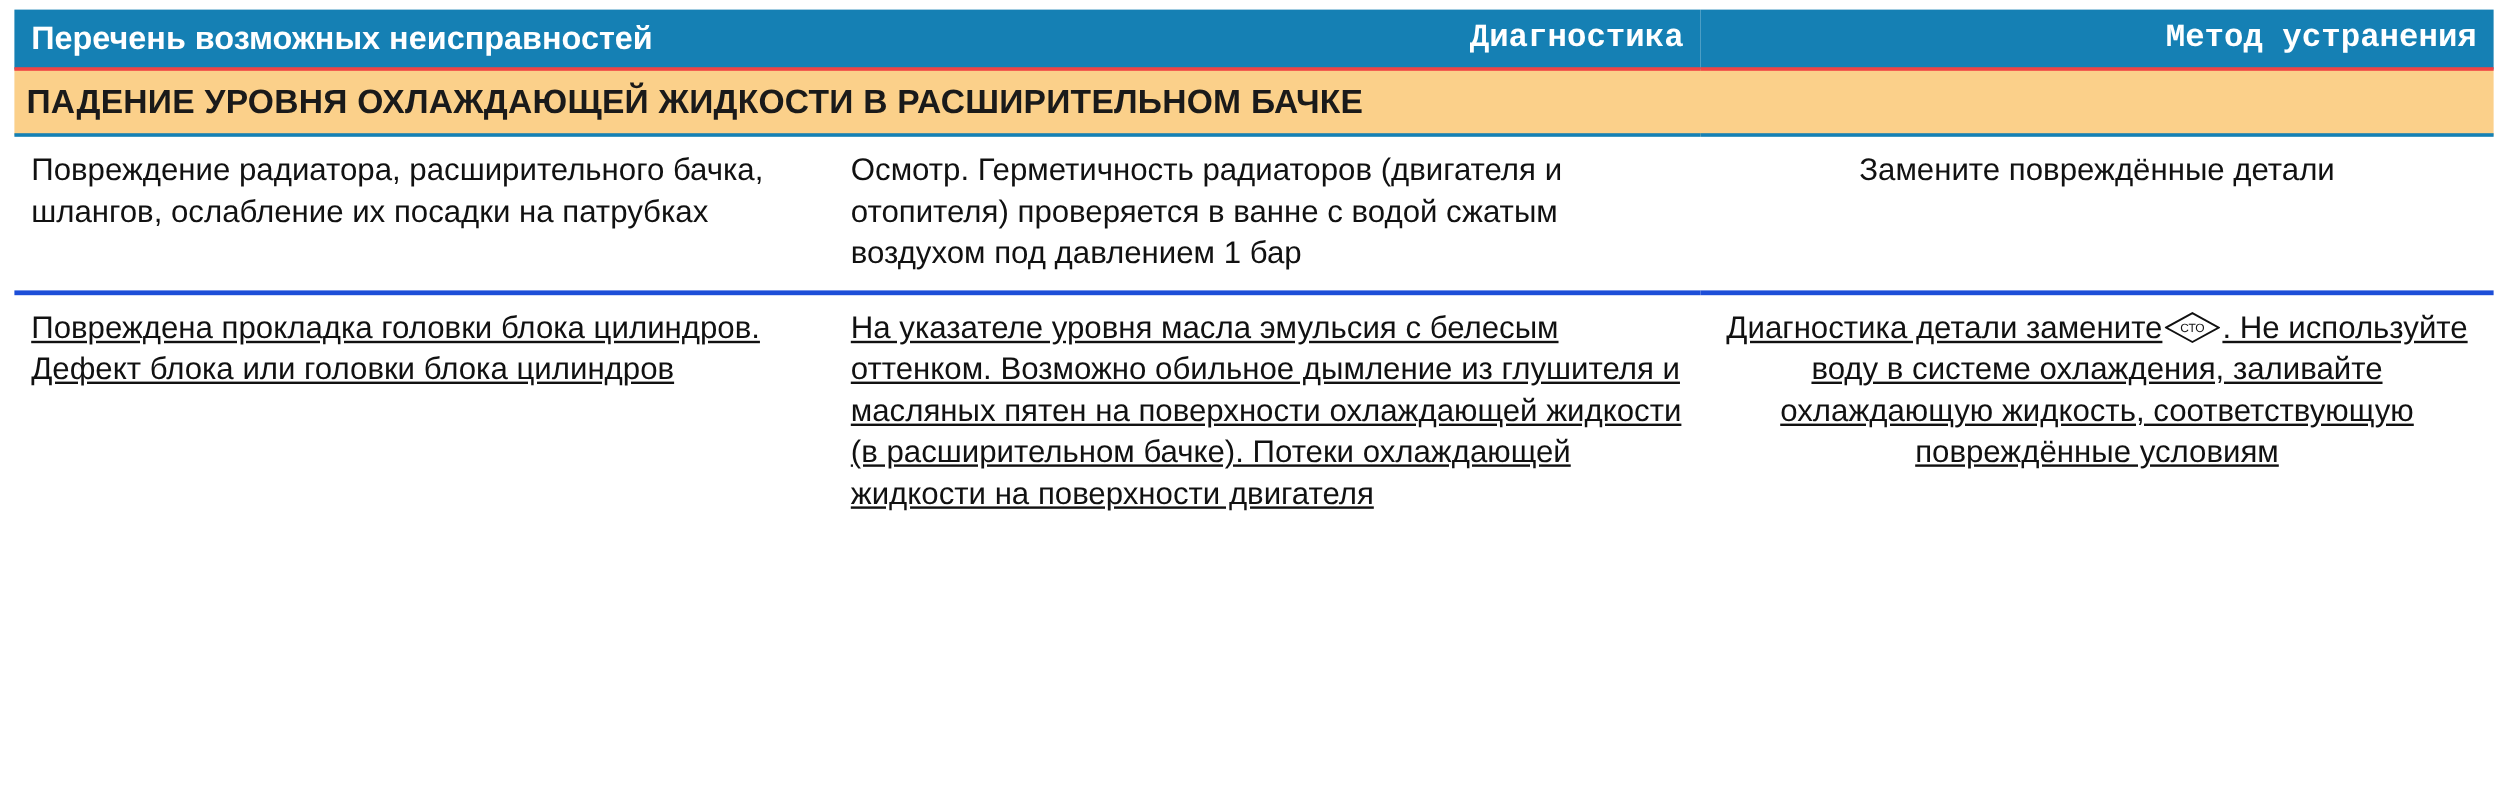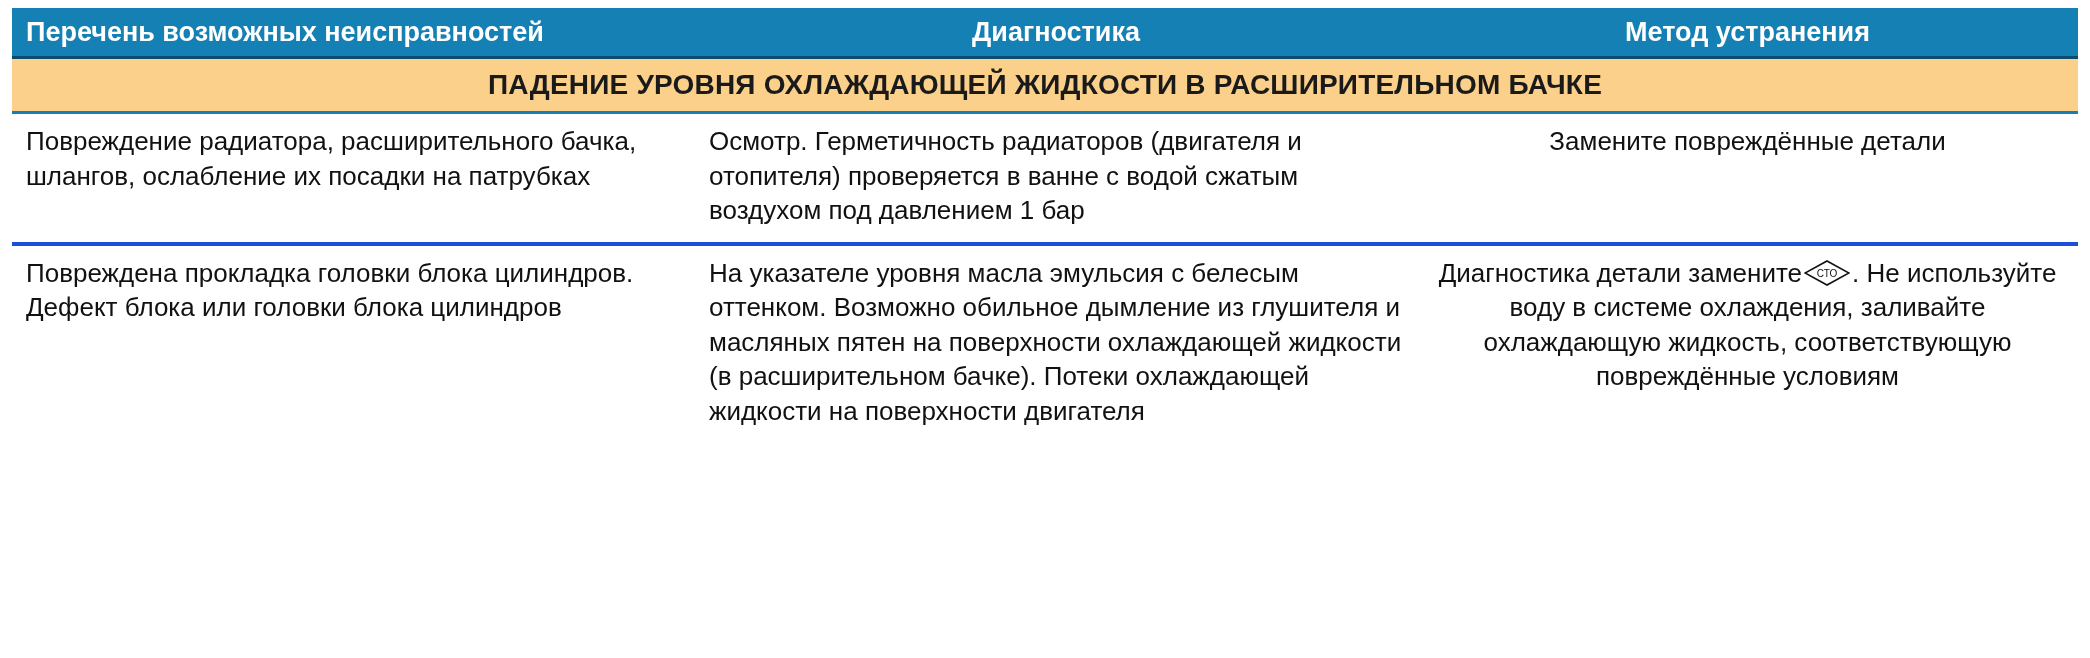--- a/index.html
+++ b/index.html
@@ -35,32 +35,32 @@
     background: #1580b4;
     color: #ffffff;
     font-size: 27px;
     font-weight: bold;
     height: 48px;
     padding: 0 14px;
     vertical-align: middle;
     border: 0;
   }
   th.h-left { text-align: left; }
-  th.h-center { text-align: center; }
+  th.h-center { text-align: right; font-family: Liberation Mono, monospace; }
 
   
   tr.section-row td {
     background: #fbd08a;
     color: #1a1a1a;
     font-size: 28px;
     font-weight: bold;
-    text-align: center;
+    text-align: left;
     height: 52px;
     padding: 0 10px;
-    border-top: 3px solid #0c4a6e;
+    border-top: 3px solid #ef4444;
     border-bottom: 3px solid #1580b4;
     letter-spacing: 0.2px;
   }
 
   
   table.fault-table td.cell {
     font-size: 26px;
     line-height: 1.33;
     color: #111111;
     vertical-align: top;
@@ -70,20 +70,21 @@
   }
   td.cell.mid {
     background: #bfd9ee;
   }
   td.cell.right-pad {
     padding-left: 18px;
     text-align: center;
   }
   tr.body-row:last-child td.cell {
     border-bottom: 0;
+    text-decoration: underline;
   }
   td.cell p {
     margin: 0;
   }
   .sto-badge {
     display: inline-block;
     position: relative;
     width: 46px;
     height: 26px;
     vertical-align: -4px;

